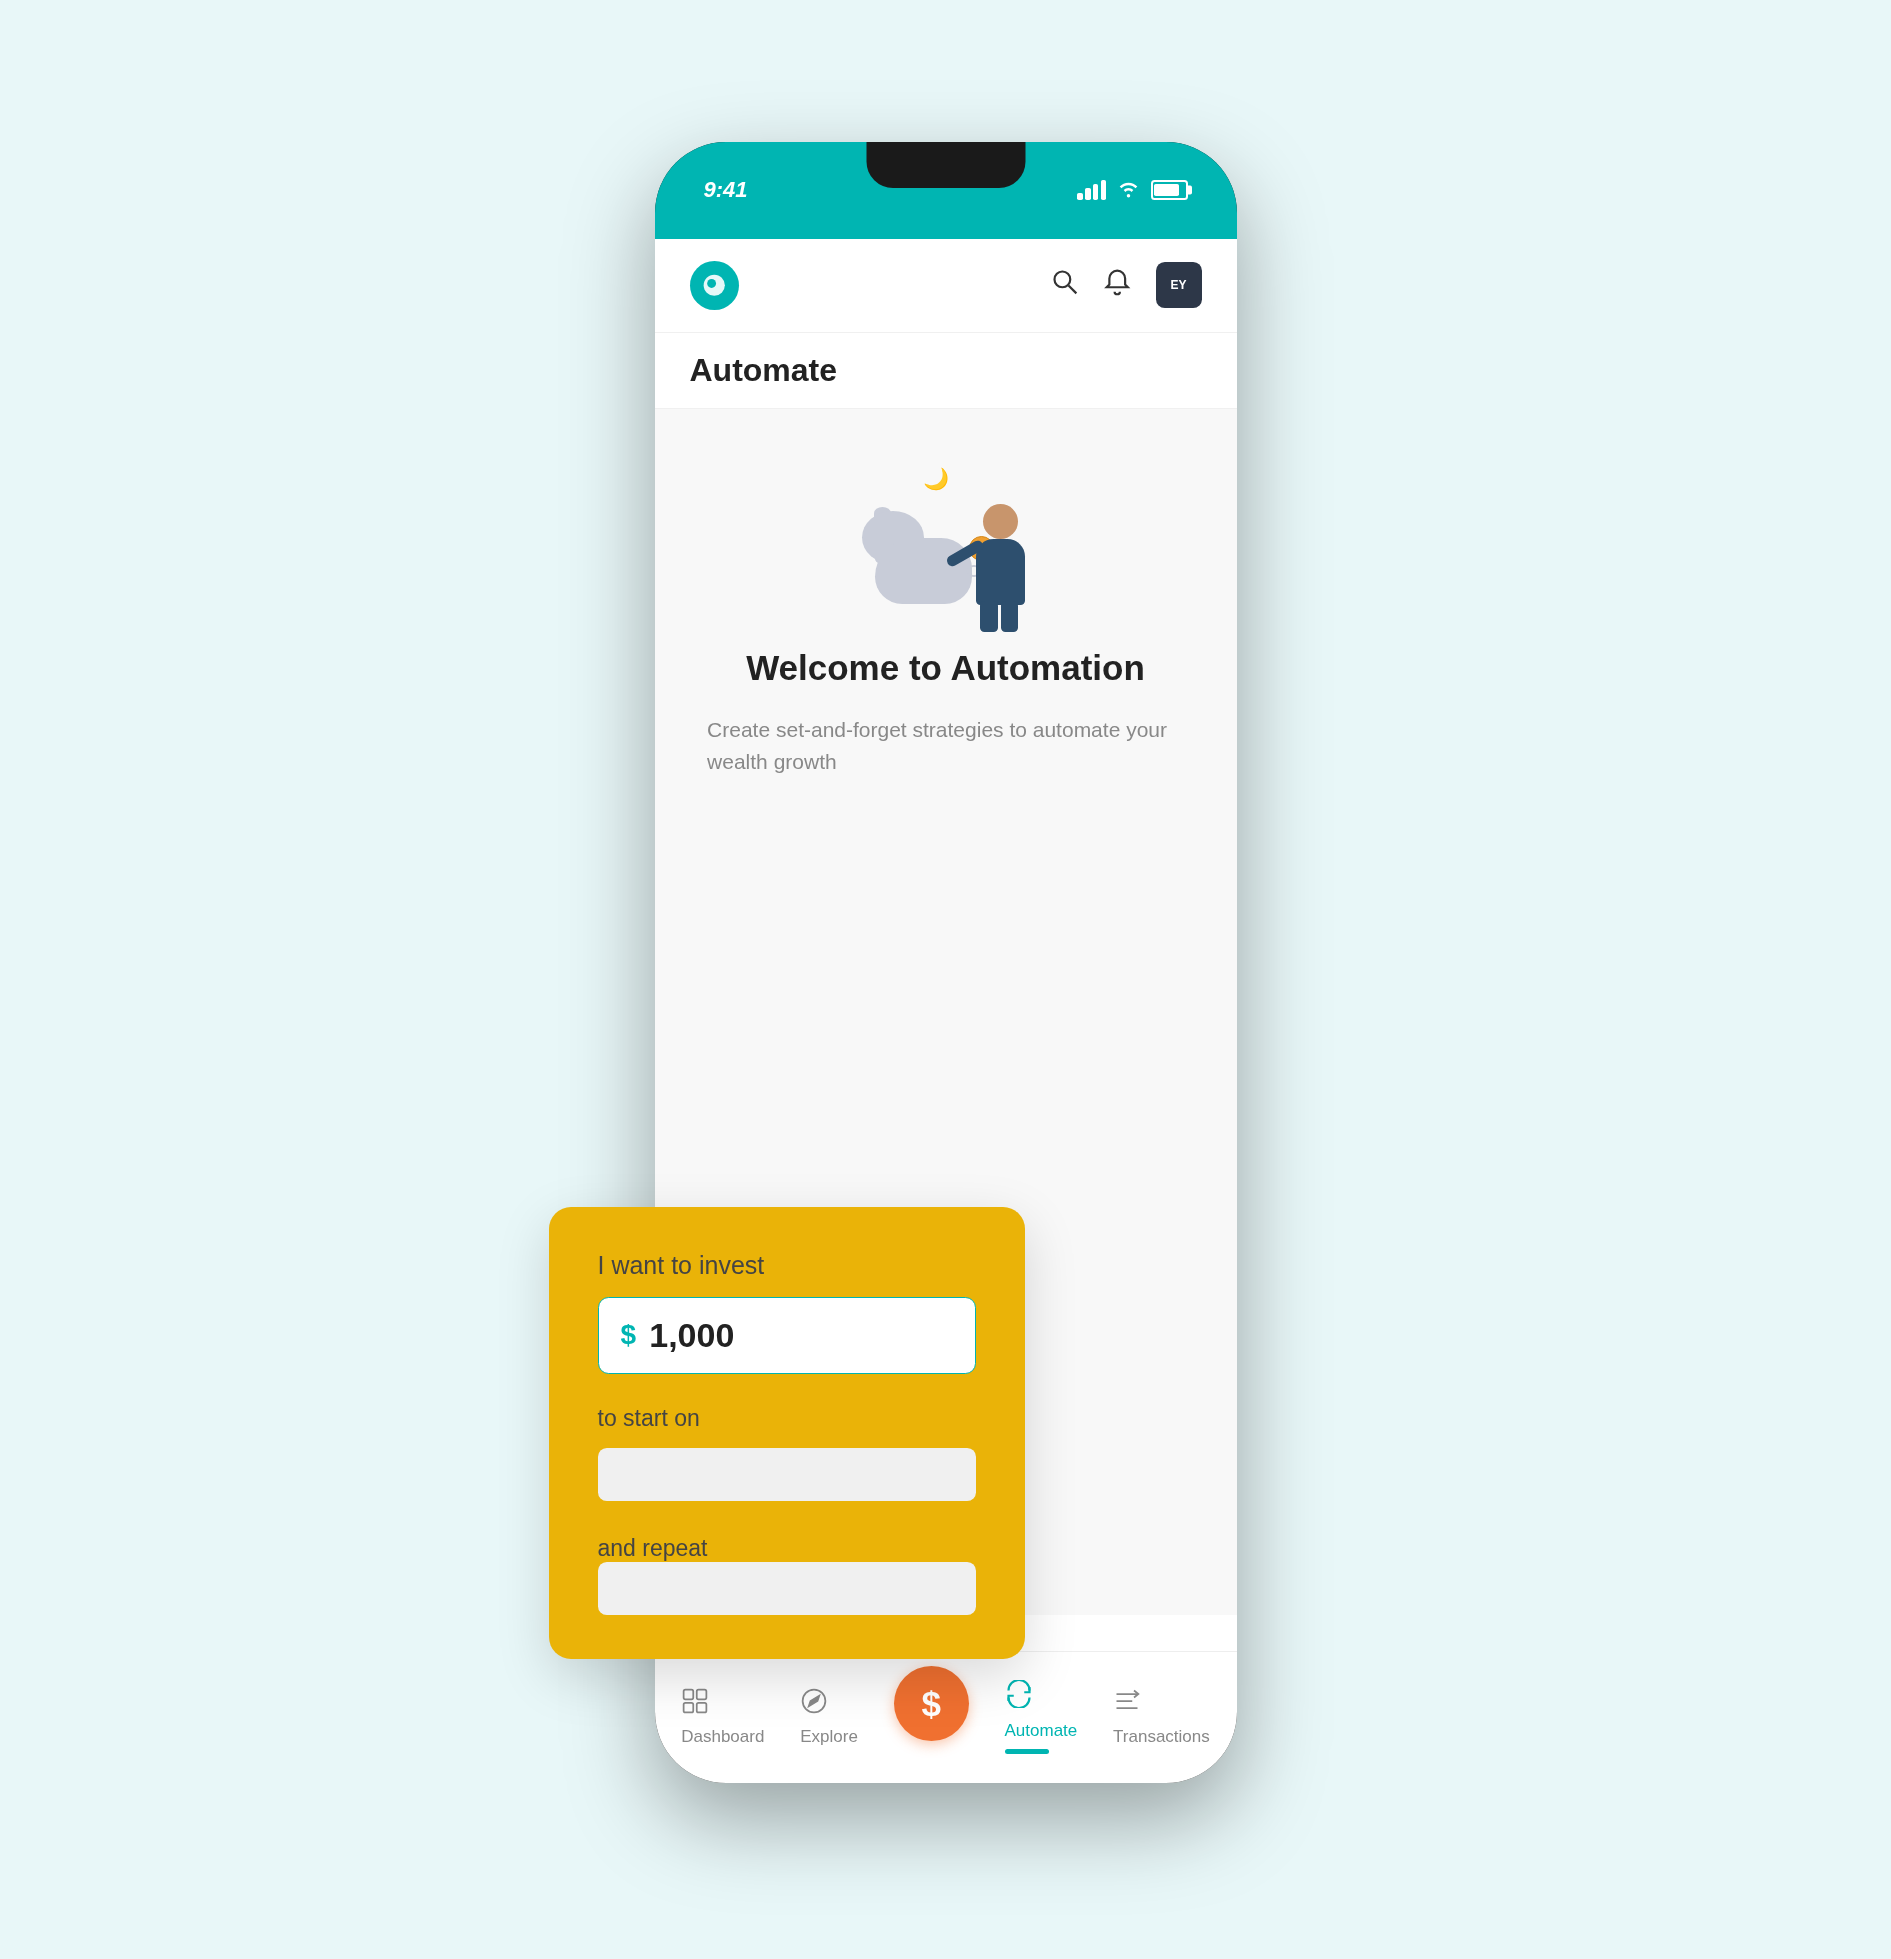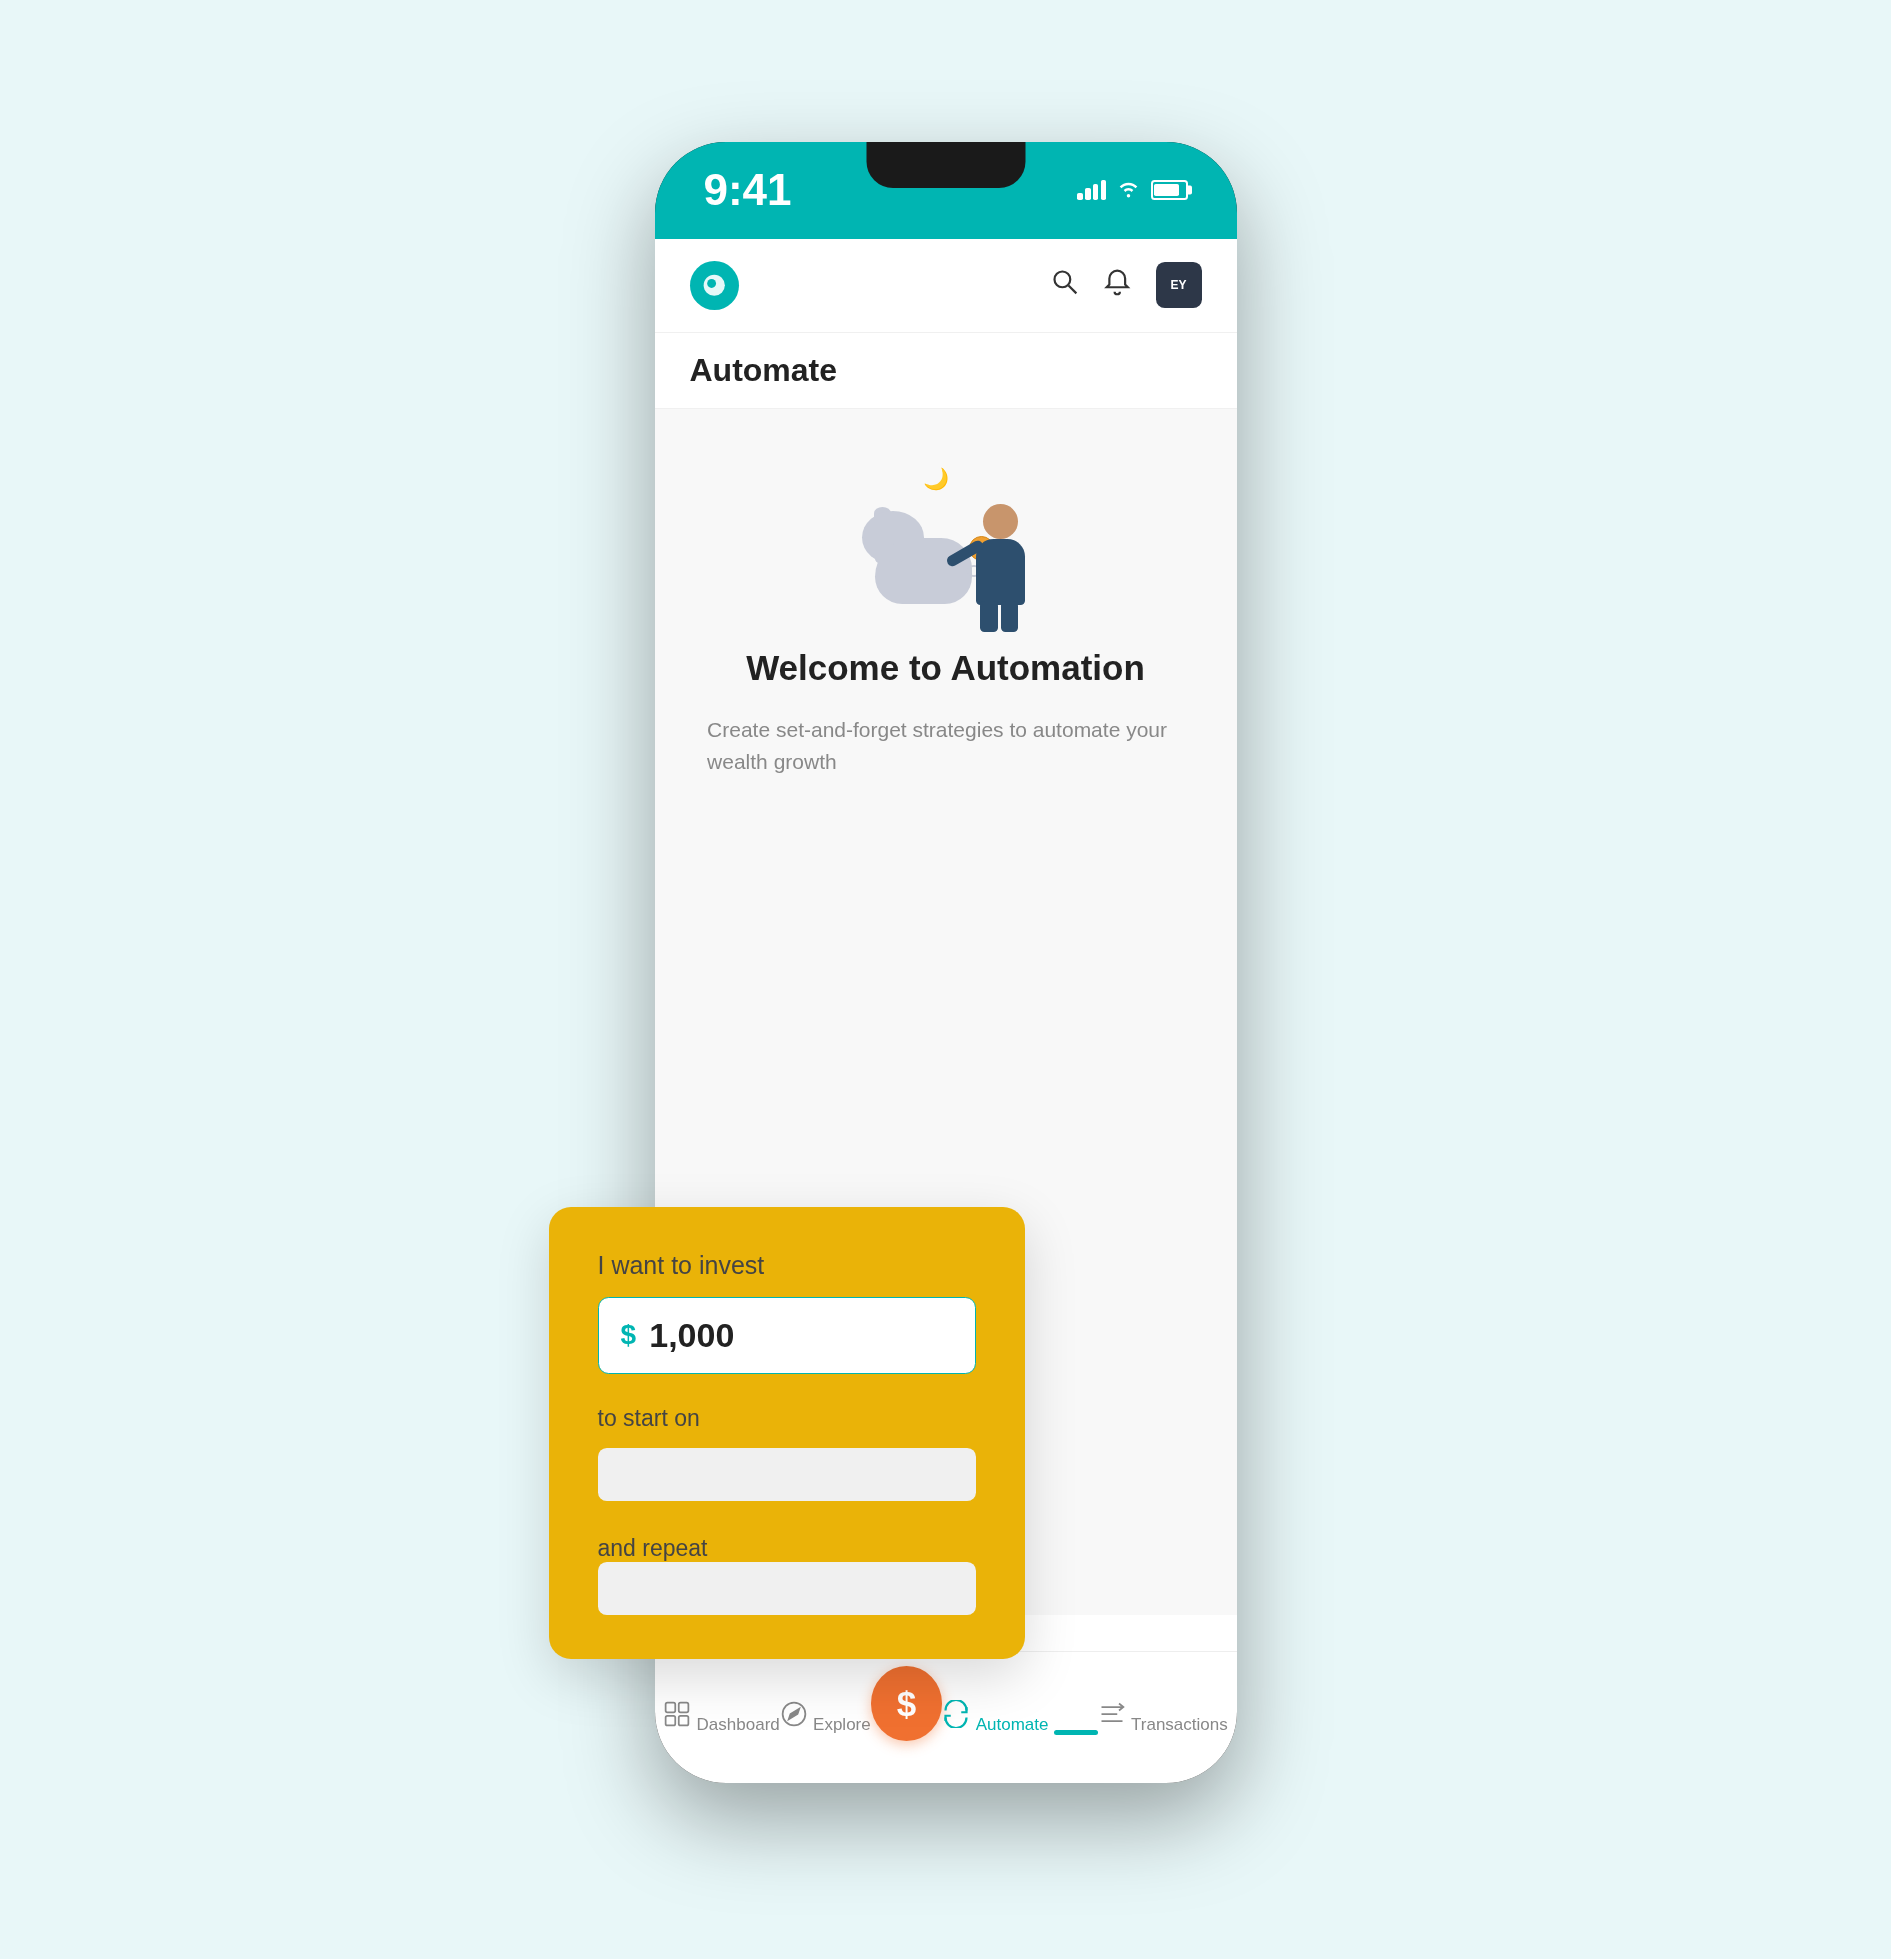--- a/index.html
+++ b/index.html
@@ -44,22 +44,23 @@
       height: 97px;
       display: flex;
       align-items: center;
       justify-content: space-between;
       padding: 0 49px;
       position: relative;
     }
 
     .status-bar .time {
       color: white;
-      font-size: 44px;
+      font-size: 22px;
       font-weight: 600;
+      font-style: italic;
     }
 
     .notch {
       position: absolute;
       top: 0;
       left: 50%;
       transform: translateX(-50%);
       width: 159px;
       height: 46px;
       background: #1a1a1a;
@@ -350,22 +351,22 @@
       background: white;
       display: flex;
       align-items: center;
       justify-content: space-around;
       padding: 0 8.8px;
       border-top: 0.9px solid #eee;
     }
 
     .nav-item {
       display: flex;
-      flex-direction: row;
-      align-items: flex-end;
+      flex-direction: column;
+      align-items: flex-start;
       gap: 5.3px;
       cursor: pointer;
     }
 
     .nav-icon {
       font-size: 30px;
       color: #888;
     }
     .nav-icon.active {
       color: #00b5b2;

